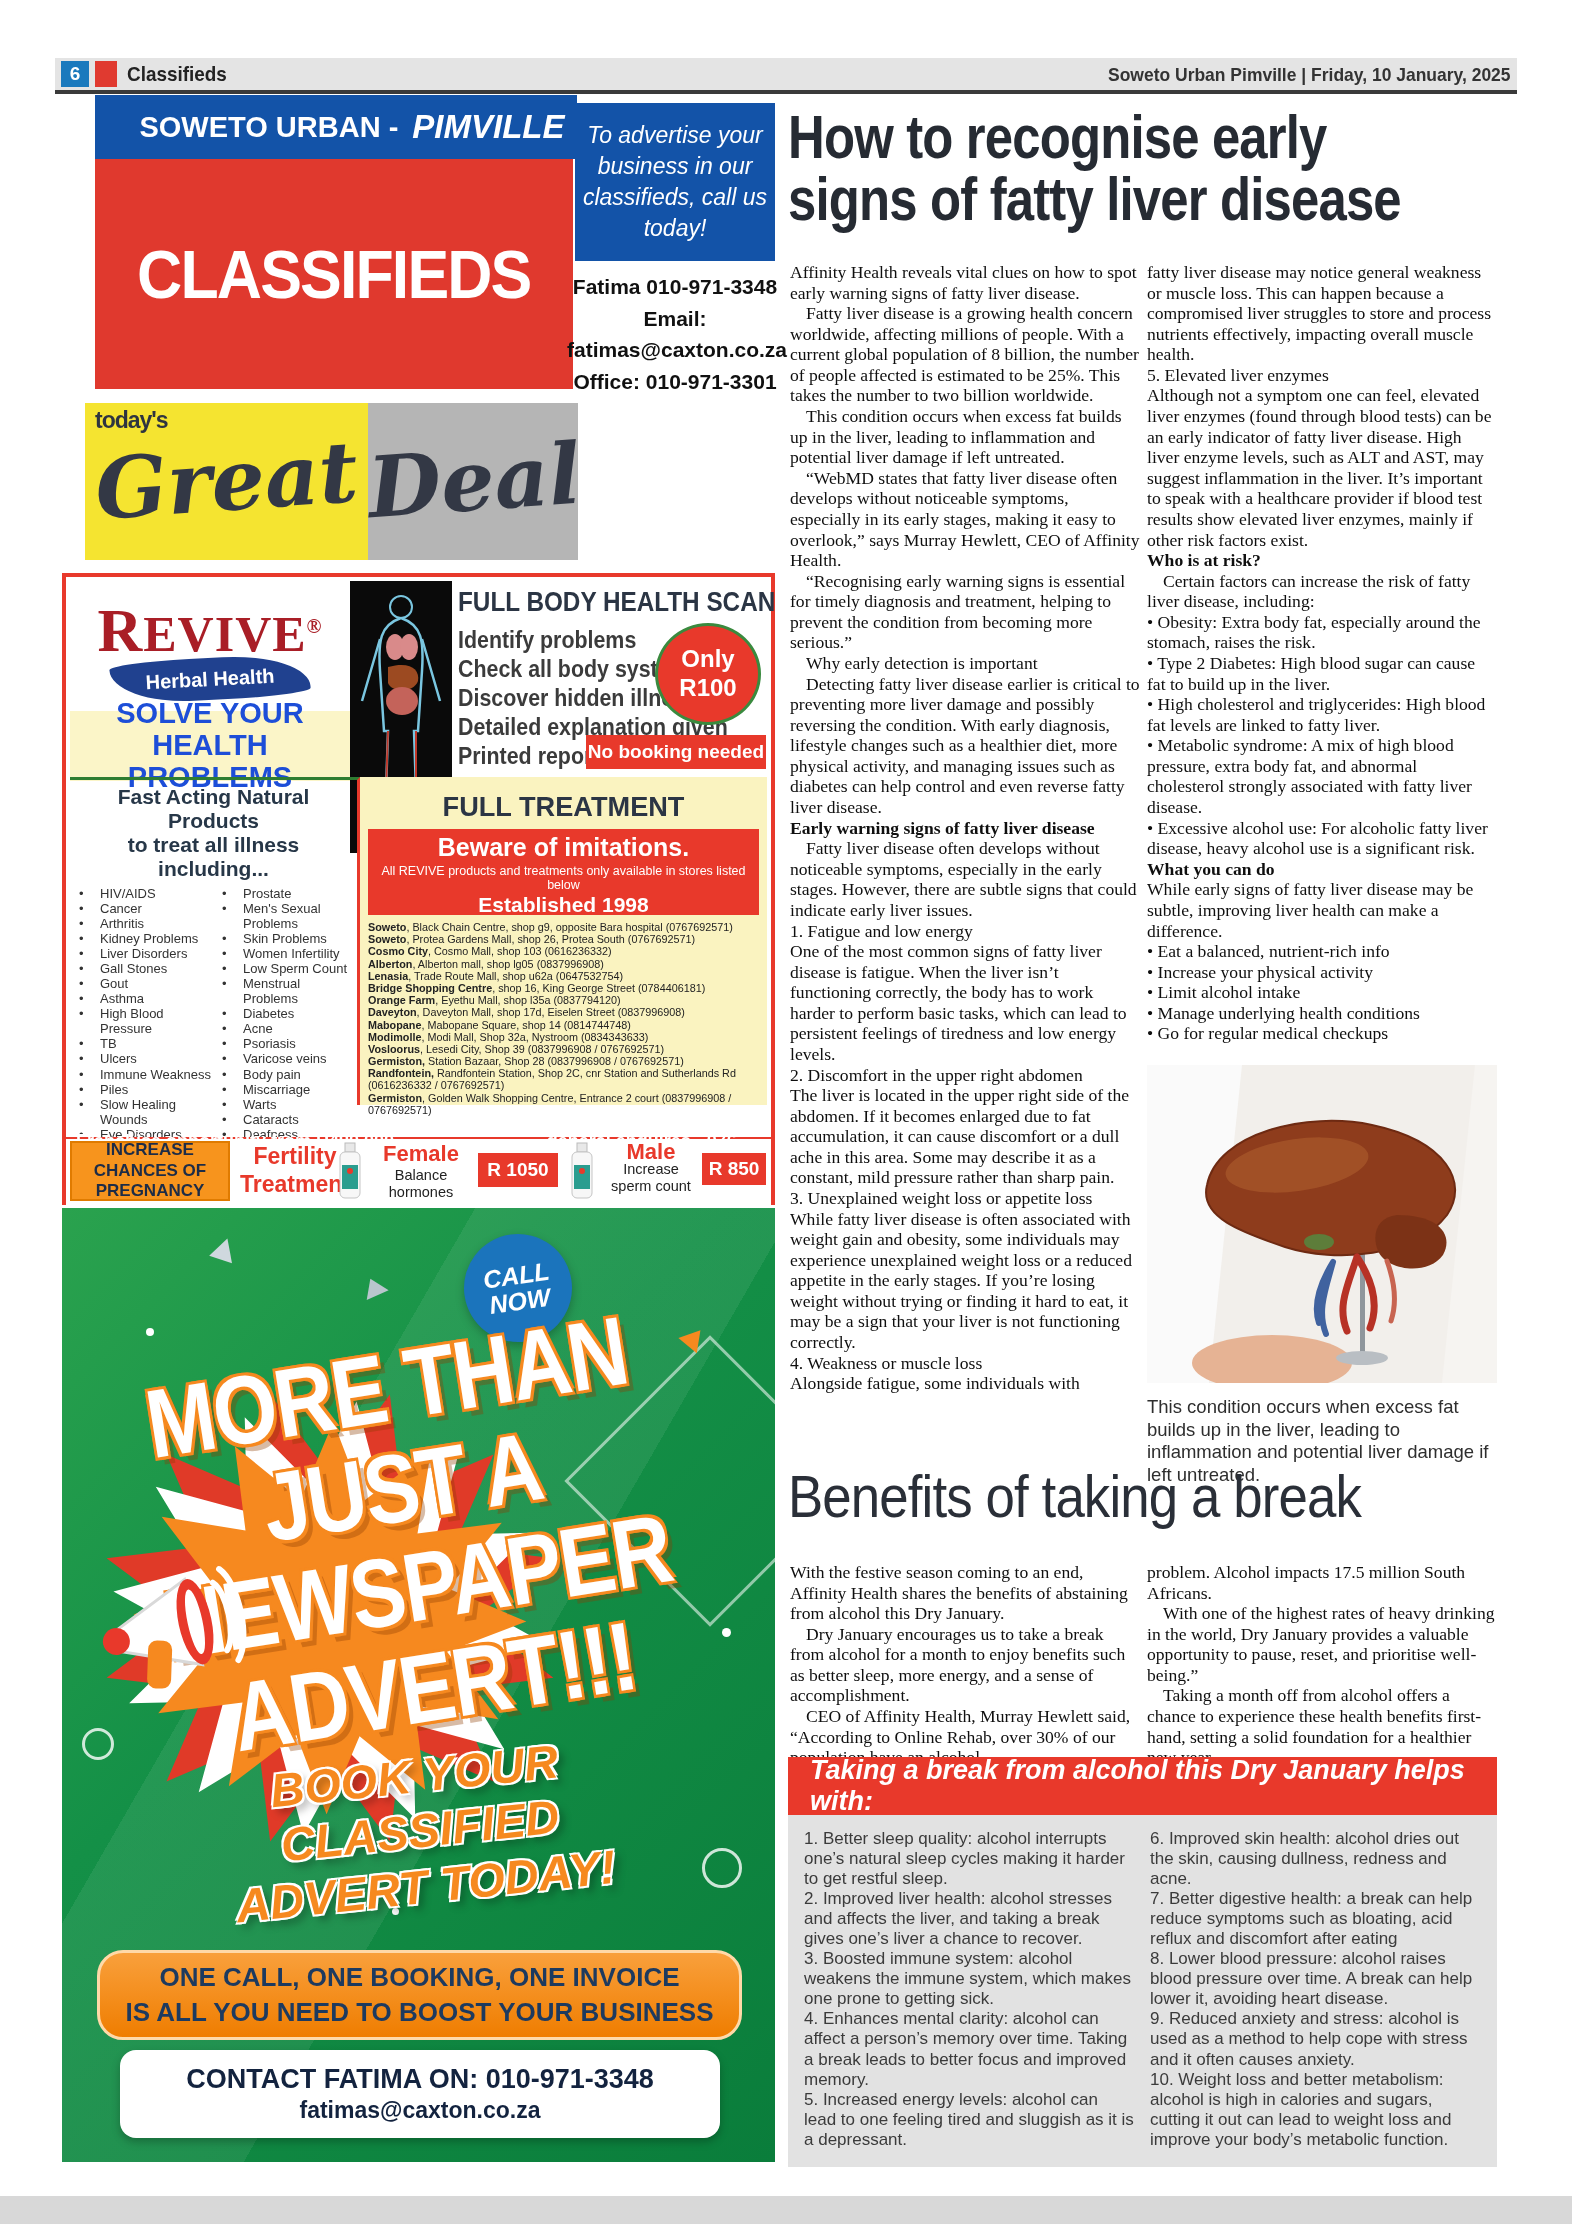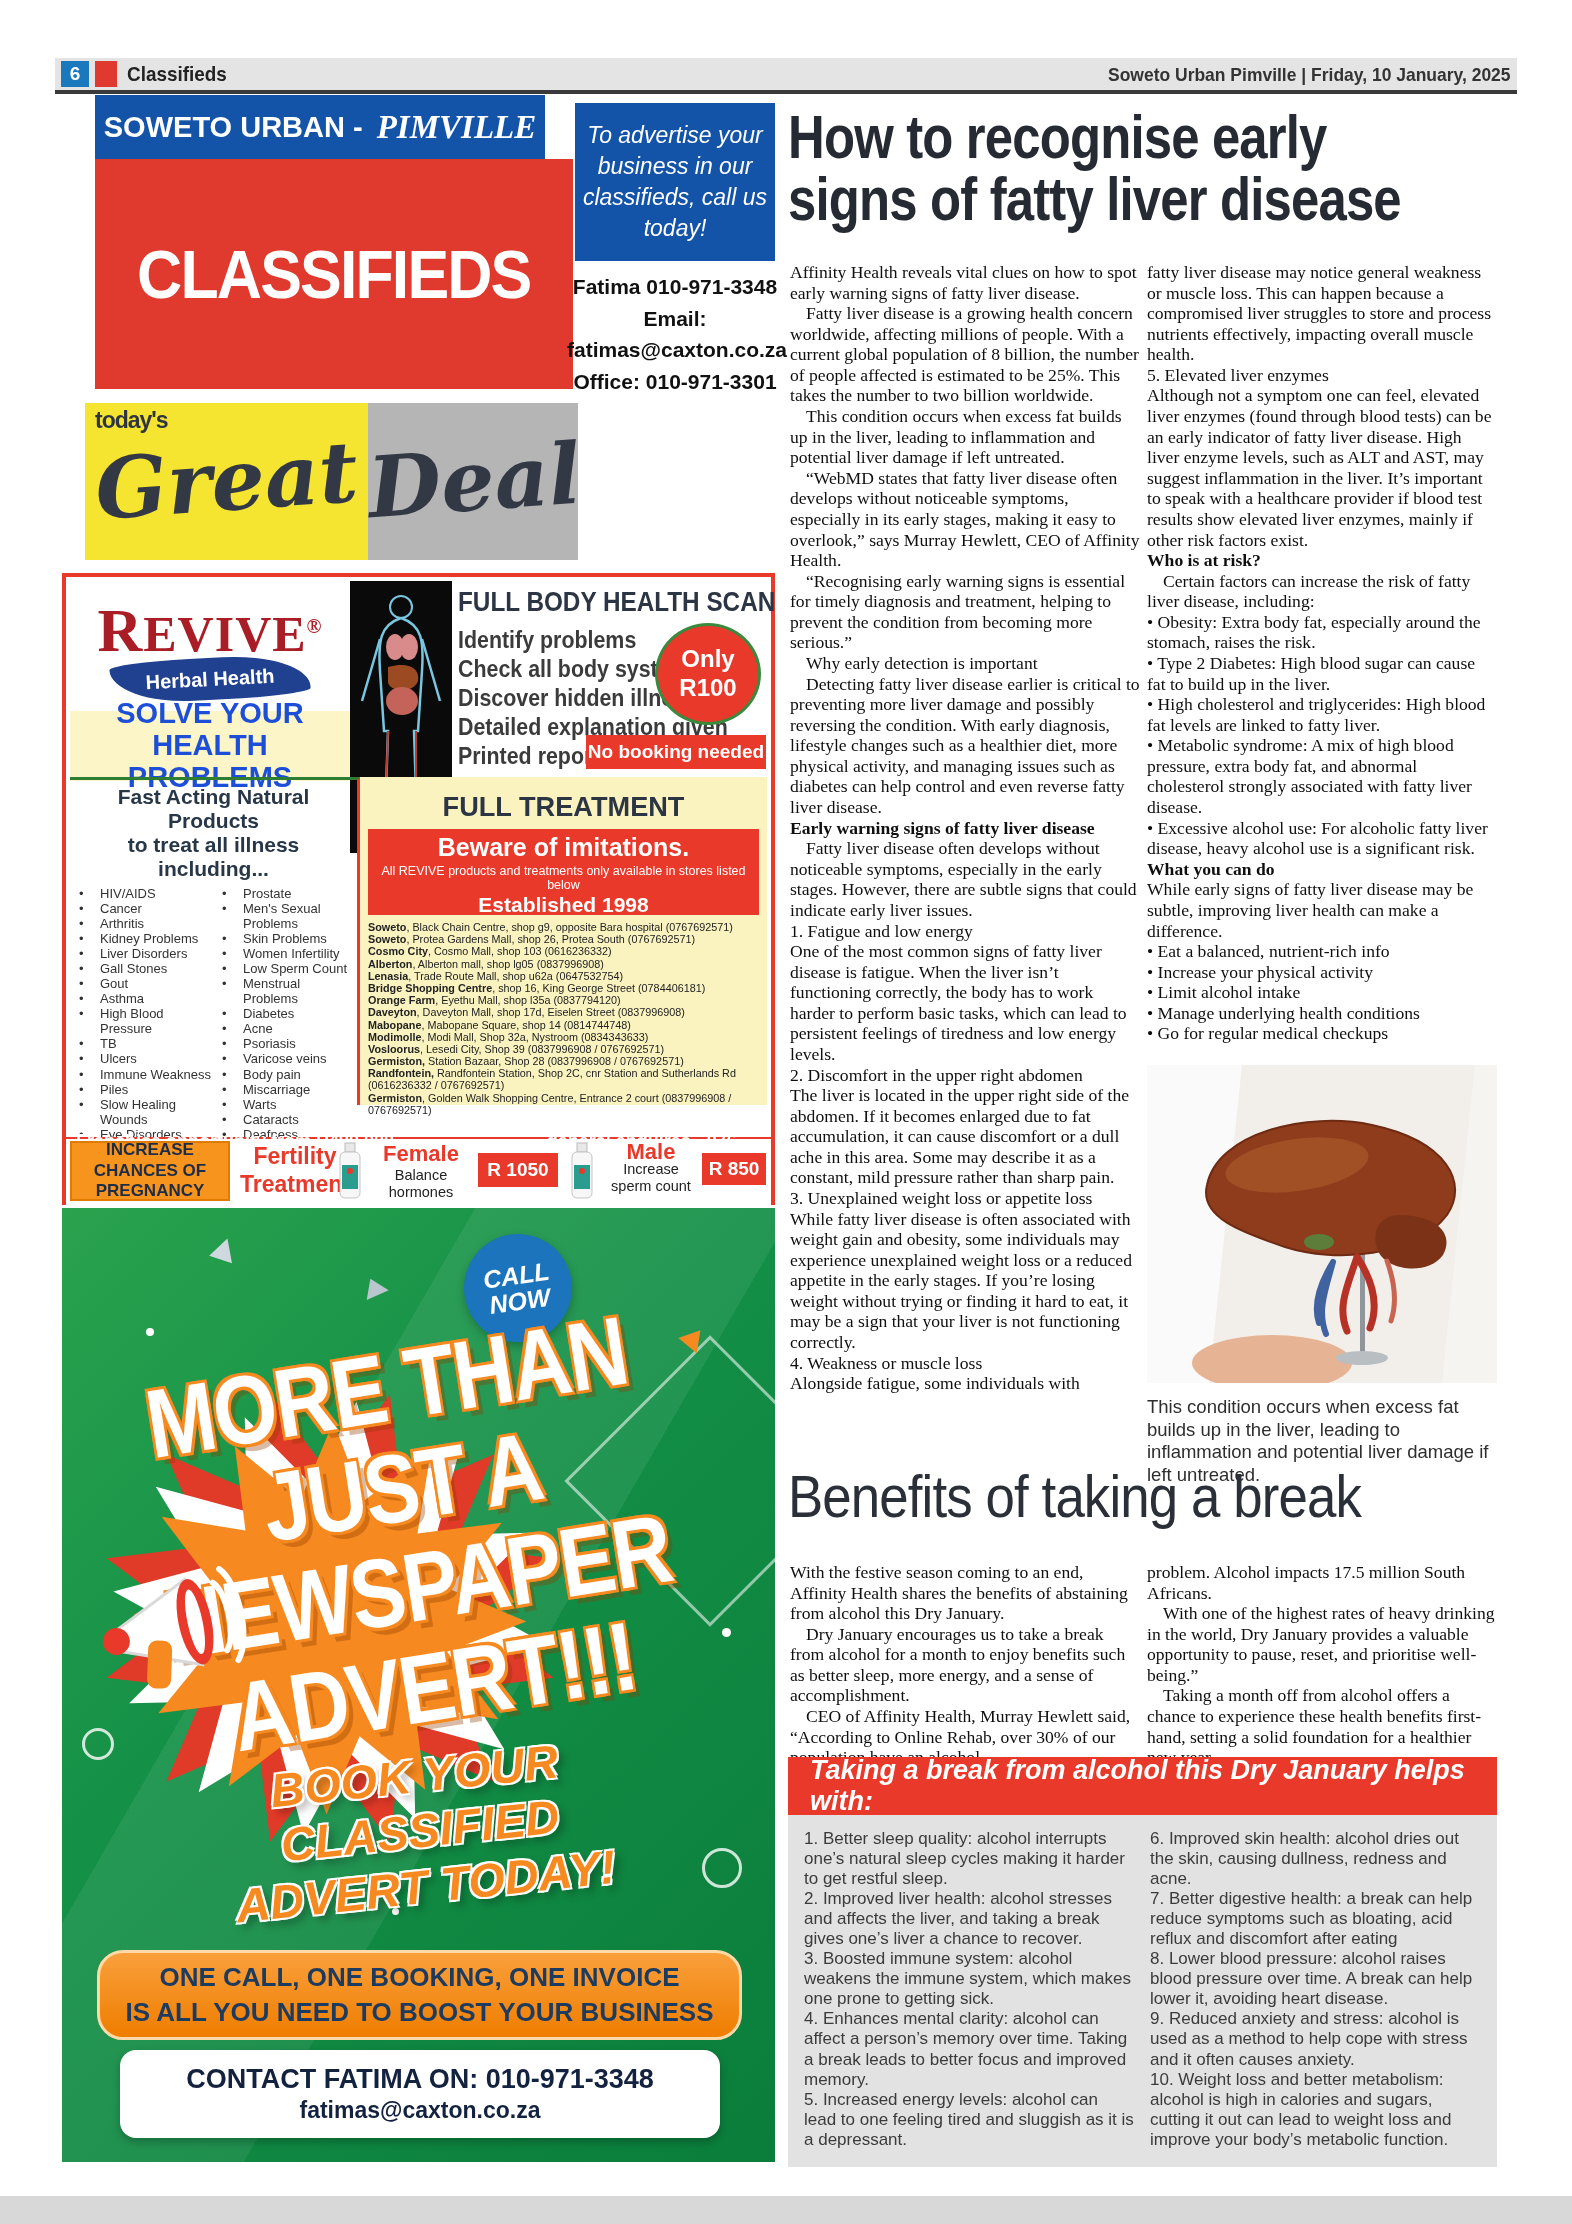--- a/index.html
+++ b/index.html
@@ -11,22 +11,22 @@
   .hdrbar{left:55px;right:55px;top:58px;height:32px;background:#e4e4e4;border-bottom:4px solid #3a3a3a;}
   .pagenum{left:6px;top:3px;width:28px;height:26px;background:#1a79bd;color:#fff;font-weight:bold;
            font-size:19px;text-align:center;line-height:26px;}
   .redsq{left:40px;top:3px;width:22px;height:26px;background:#e03a30;}
   .hdrsec{left:72px;top:4px;font-size:21px;font-weight:bold;color:#222;transform:scaleX(.9);transform-origin:left;}
   .hdrright{right:6px;top:6px;font-size:19px;font-weight:bold;color:#333;transform:scaleX(.92);transform-origin:right;}
 
   
   .ad1{left:62px;top:95px;width:713px;height:297px;}
   .ad1blue{left:33px;top:0;width:450px;height:64px;background:#1353a8;color:#fff;display:flex;
-           align-items:center;justify-content:center;font-size:29px;font-weight:bold;white-space:pre;}
-  .ad1blue .script{font-family:Liberation Serif, serif;font-style:italic;font-size:33px;margin-left:6px;}
+           align-items:center;justify-content:center;font-size:29px;font-weight:bold;white-space:pre;padding-left:32px;}
+  .ad1blue .script{font-family:Liberation Sans, sans-serif;font-style:italic;font-size:33px;margin-left:6px;}
   .ad1red{left:33px;top:64px;width:478px;height:230px;background:#e0392e;display:flex;align-items:center;justify-content:center;}
   .ad1red span{color:#fff;font-weight:bold;font-size:68px;letter-spacing:-2px;transform:scaleX(.92);}
   .ad1promo{left:513px;top:8px;width:200px;height:158px;background:#1353a8;color:#fff;font-style:italic;
             font-size:23px;line-height:1.35;display:flex;align-items:center;justify-content:center;text-align:center;padding:4px;box-sizing:border-box;}
   .ad1contacts{left:505px;top:176px;width:216px;text-align:center;font-weight:bold;font-size:21px;line-height:1.5;color:#111;}
 
   
   .deal{left:85px;top:403px;width:493px;height:157px;display:flex;}
   .dealy{width:283px;background:#f5e430;position:relative;}
   .dealg{width:210px;background:#b5b5b5;position:relative;}

